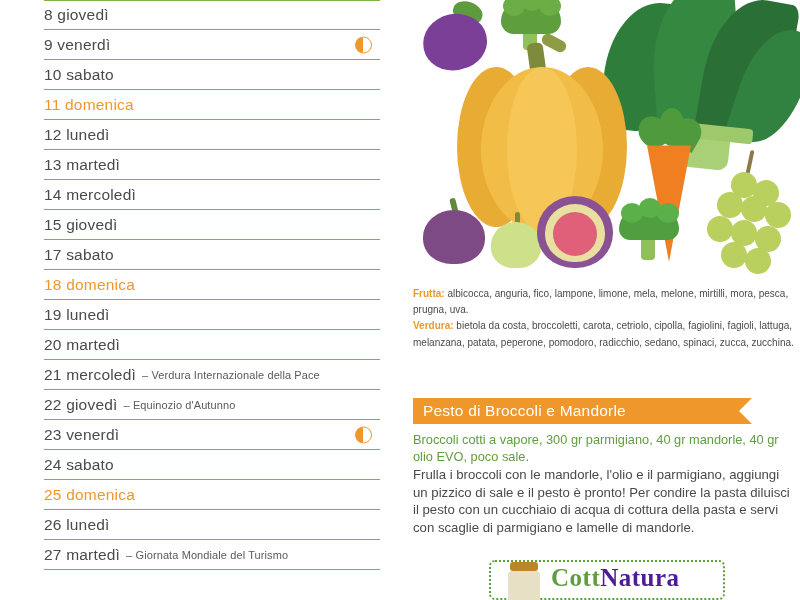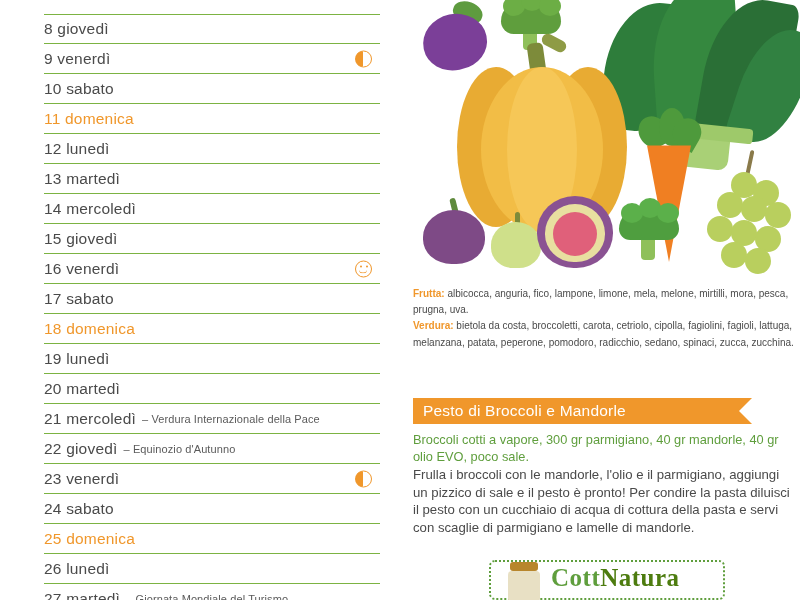--- a/index.html
+++ b/index.html
@@ -21,21 +21,21 @@
   }
 
   
   .calendar {
     position: absolute;
     left: 0;
     top: 0;
     width: 392px;
     height: 600px;
     box-sizing: border-box;
-    padding: 14px 12px 0 44px;
+    padding: 0 12px 0 44px;
   }
   .day-row {
     position: relative;
     height: 30px;
     border-bottom: 1.6px solid #7cb342;
     display: flex;
     align-items: center;
     box-sizing: border-box;
   }
   .day-row:first-child {
@@ -362,21 +362,21 @@
   }
   .logo-text {
     position: absolute;
     left: 62px; top: 4px;
     font-size: 25px;
     font-weight: bold;
     color: #5f9e3d;
     letter-spacing: .5px;
     font-family: "Liberation Serif", serif;
   }
-  .logo-text .alt { color: #4d7c0f; }
+  .logo-text .alt { color: #4c1d95; }
 </style>
 </head>
 <body>
 
 <div class="page">
 
   <div class="calendar">
       <div class="day-row">
         <span class="day-num">8 giovedì</span>
       </div>
@@ -394,26 +394,20 @@
         <span class="day-num">12 lunedì</span>
       </div>
       <div class="day-row">
         <span class="day-num">13 martedì</span>
       </div>
       <div class="day-row">
         <span class="day-num">14 mercoledì</span>
       </div>
       <div class="day-row">
         <span class="day-num">15 giovedì</span>
-      </div>
-      <div class="day-row">
-        <span class="day-num">16 venerdì</span>
-        <span class="marker smile">
-          <span class="smile-mouth"></span>
-        </span>
       </div>
       <div class="day-row">
         <span class="day-num">17 sabato</span>
       </div>
       <div class="day-row sunday">
         <span class="day-num">18 domenica</span>
       </div>
       <div class="day-row">
         <span class="day-num">19 lunedì</span>
       </div>

